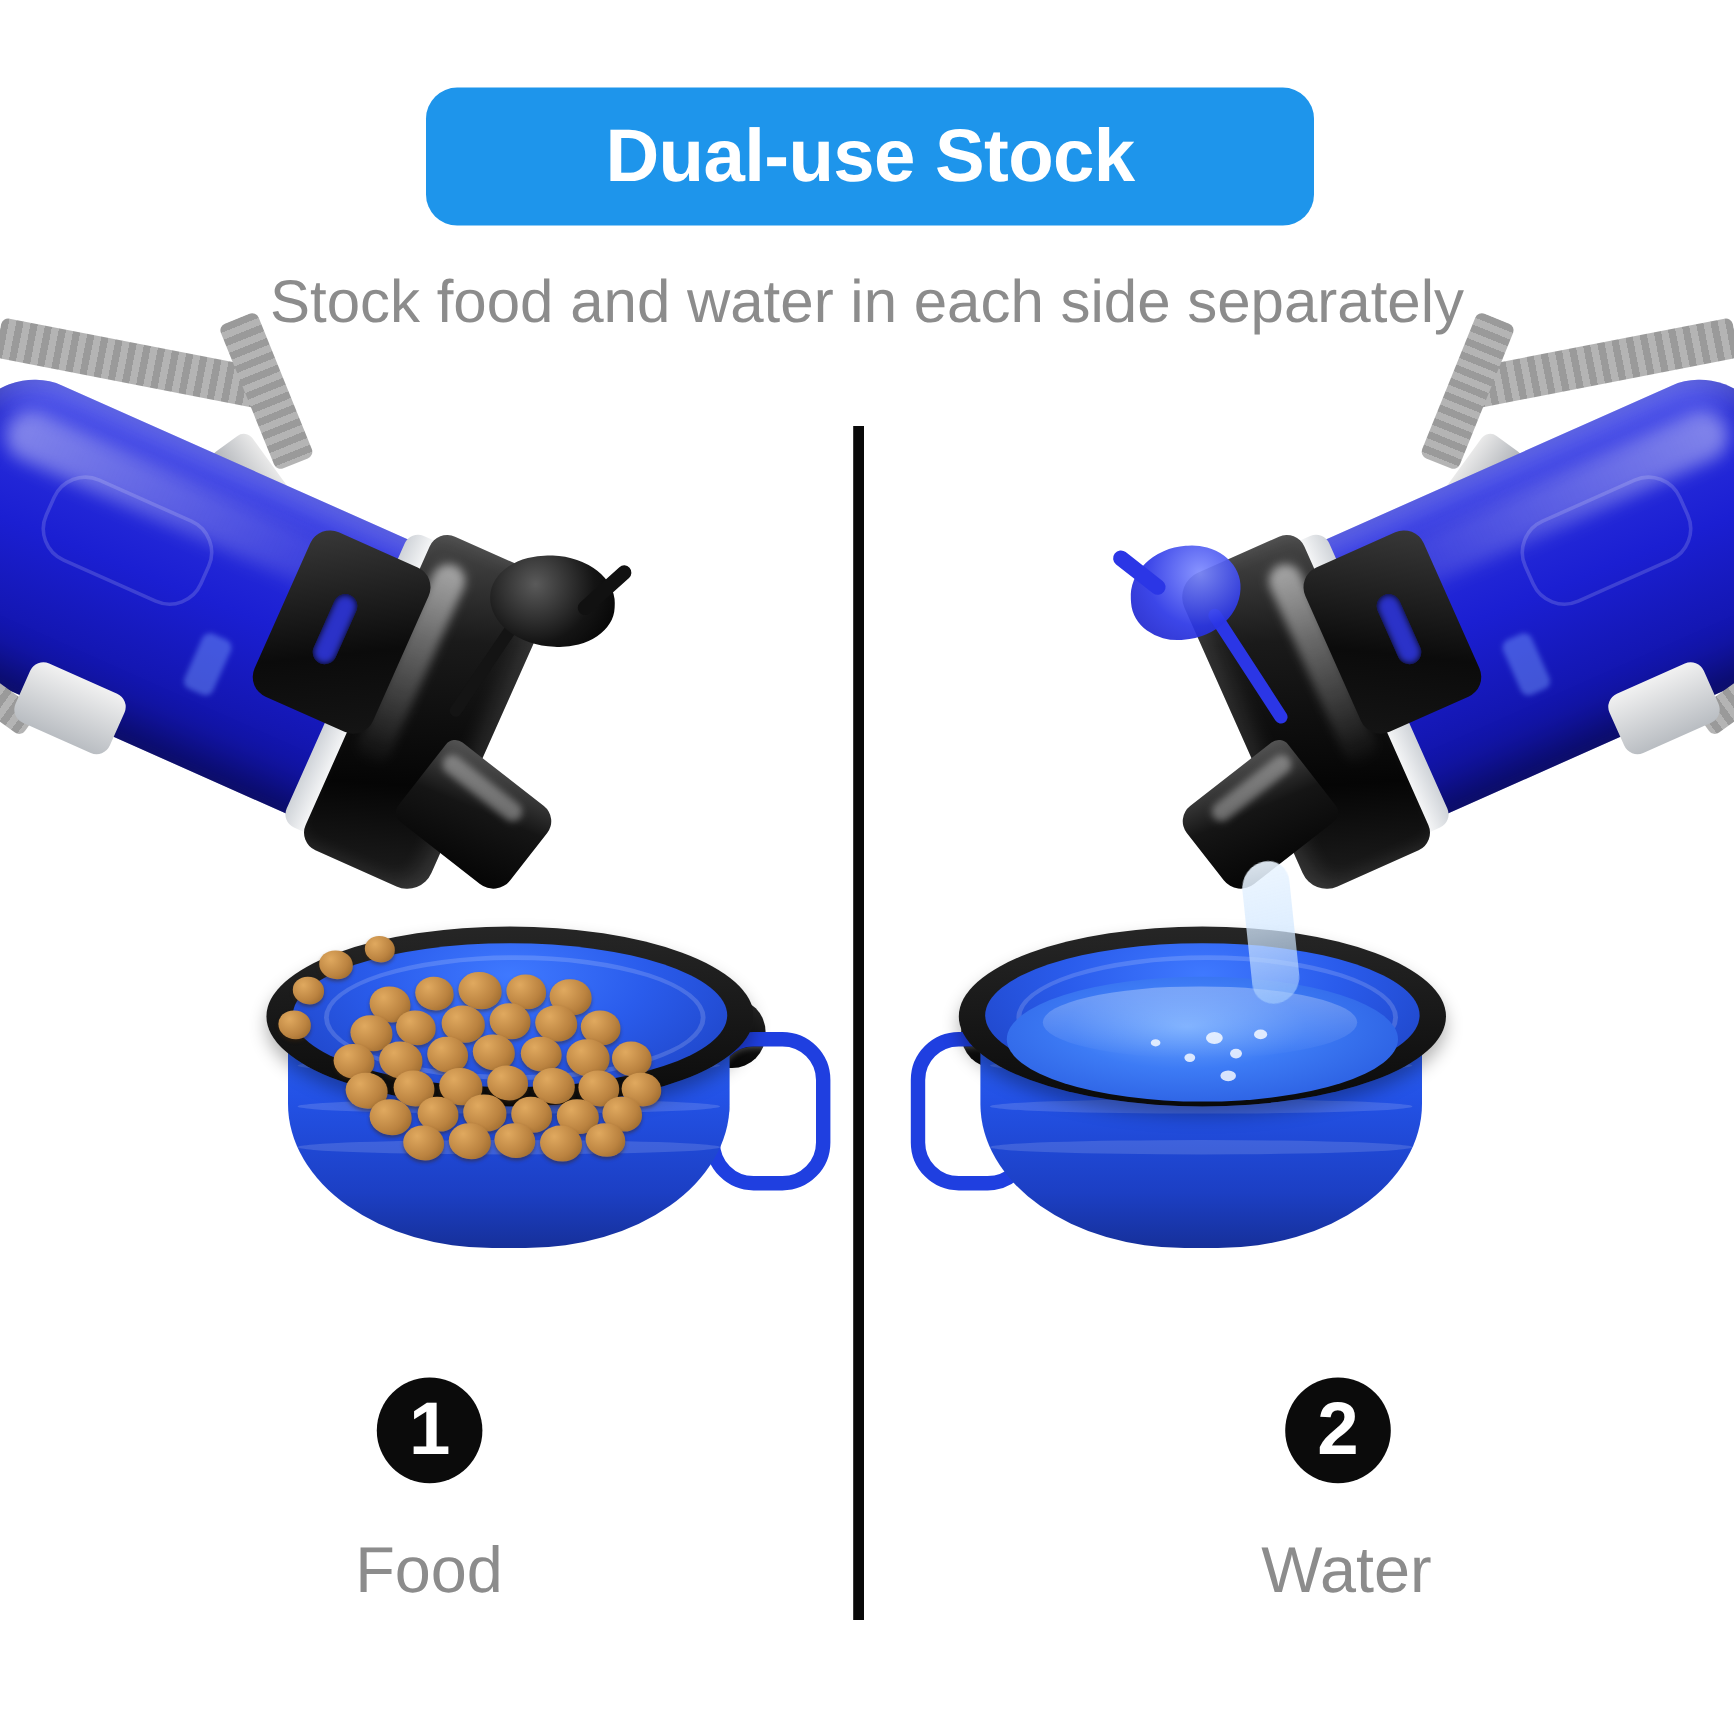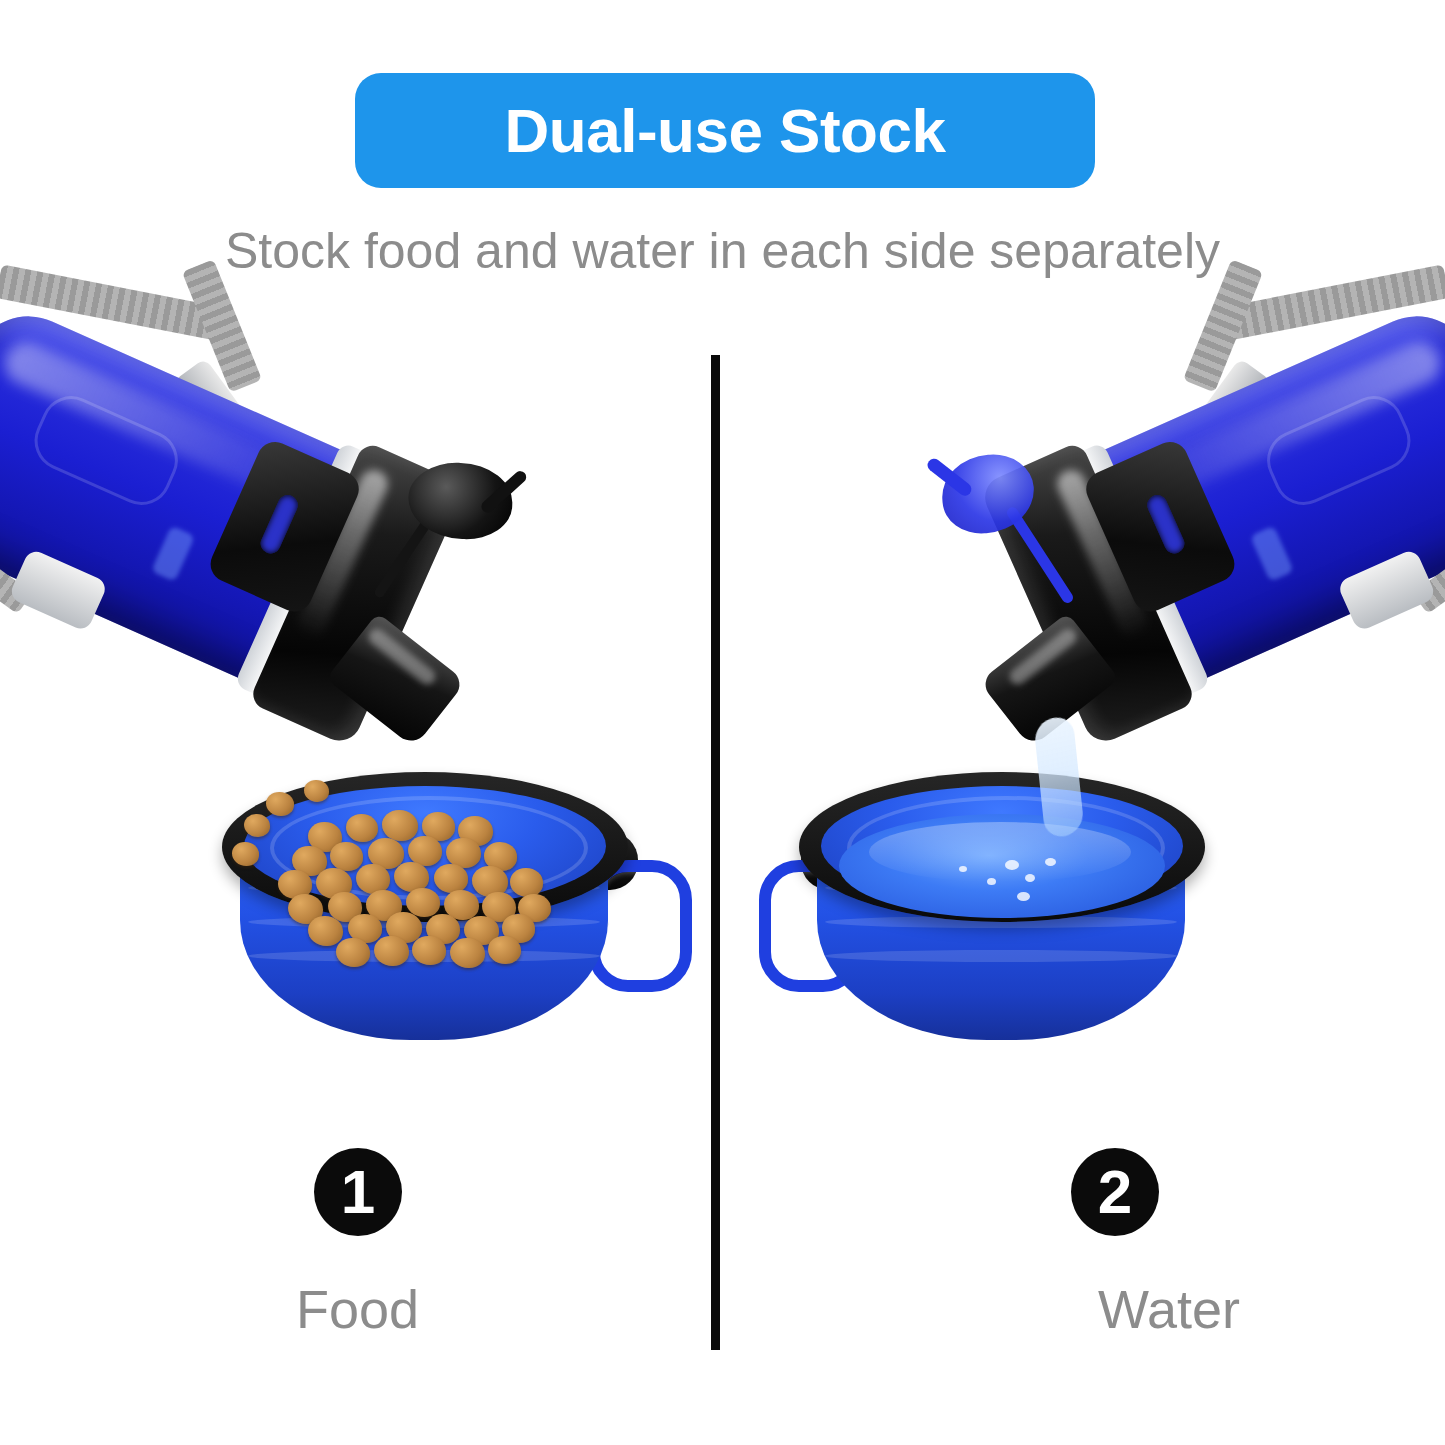--- a/index.html
+++ b/index.html
@@ -220,21 +220,21 @@
     position:absolute;width:88px;height:88px;border-radius:50%;
     background:#0b0b0b;display:flex;align-items:center;justify-content:center;
   }
   .badge span{color:#fff;font-size:62px;font-weight:bold;line-height:1;}
   #badge-1{left:314px;top:1148px;}
   #badge-2{left:1071px;top:1148px;}
   .caption{
     position:absolute;color:#8c8c8c;font-size:54px;white-space:nowrap;
   }
   #caption-1{left:296px;top:1278px;}
-  #caption-2{left:1051px;top:1278px;margin-left:47px;}
+  #caption-2{left:1051px;top:1278px;}
 </style>
 </head>
 <body>
 
 <div id="title-banner">
   <div id="title-text">Dual-use Stock</div>
 </div>
 <div id="subtitle">Stock food and water in each side separately</div>
 
 <div id="divider"></div>

